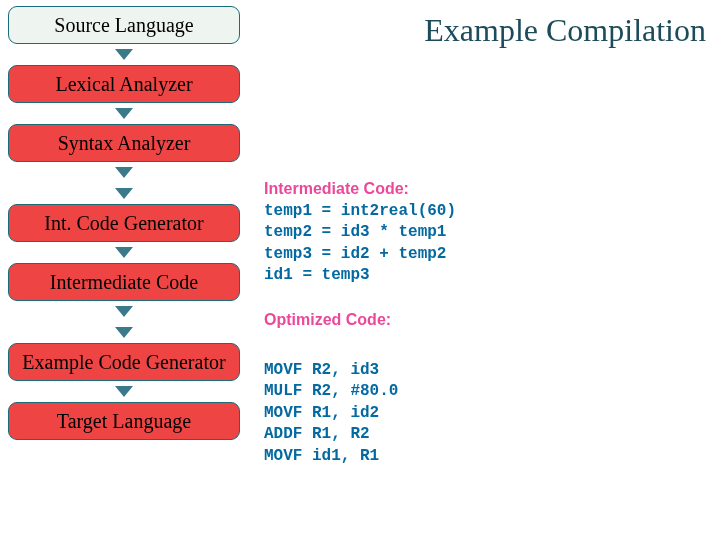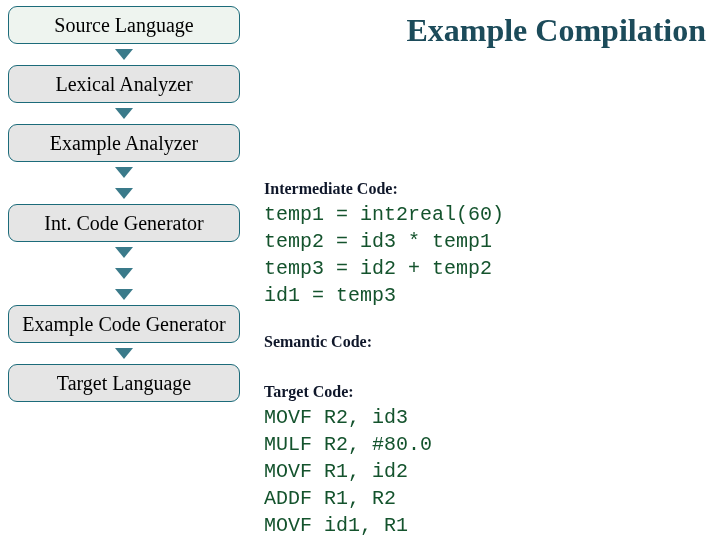--- a/index.html
+++ b/index.html
@@ -10,37 +10,37 @@
     font-family: "Times New Roman", Times, serif;
     position: relative;
     overflow: hidden;
   }
   .title {
     position: absolute;
     top: 12px;
     right: 14px;
     font-size: 32px;
     color: #1c4b5a;
-    font-weight: bold;
+    font-weight: normal;
     margin-left: 32px;
   }
   .pipeline {
     position: absolute;
     left: 8px;
     top: 6px;
     width: 232px;
     display: flex;
     flex-direction: column;
   }
   .stage {
     width: 232px;
     height: 38px;
     border: 1px solid #1c6b7a;
     border-radius: 9px;
-    background: #e5e5e5;
+    background: #ef4444;
     display: flex;
     align-items: center;
     justify-content: center;
     font-size: 20px;
     color: #000;
   }
   .stage.first { background: #eef4ef; }
   .arrow {
     width: 0;
     height: 0;
@@ -52,70 +52,70 @@
   .right-col {
     position: absolute;
     left: 264px;
     top: 178px;
     width: 430px;
     font-size: 16px;
     line-height: 1.35;
   }
   .block-heading {
     font-weight: bold;
-    color: #0f172a;
-    font-family: Liberation Serif, serif;
+    color: #ec4899;
+    font-family: Liberation Sans, sans-serif;
     margin-bottom: 1px;
   }
   .code {
     font-family: "Courier New", Courier, monospace;
-    font-size: 20px;
+    font-size: 16px;
     white-space: pre;
-    color: #14532d;
-    font-weight: normal;
+    color: #0369a1;
+    font-weight: bold;
   }
   .spacer { height: 22px; }
 </style>
 </head>
 <body>
 
 <div class="title">Example Compilation</div>
 
 <div class="pipeline">
   <div class="stage first">Source Language</div>
   <div class="arrow"></div>
   <div class="stage">Lexical Analyzer</div>
   <div class="arrow"></div>
-  <div class="stage">Example Analyzer</div>
+  <div class="stage">Syntax Analyzer</div>
   <div class="arrow"></div>
   <div class="arrow"></div>
   <div class="stage">Int. Code Generator</div>
   <div class="arrow"></div>
+  <div class="stage">Intermediate Code</div>
   <div class="arrow"></div>
   <div class="arrow"></div>
   <div class="stage">Example Code Generator</div>
   <div class="arrow"></div>
   <div class="stage">Target Language</div>
 </div>
 
 <div class="right-col">
   <div>
     <div class="block-heading">Intermediate Code:</div>
     <div class="code">temp1 = int2real(60)
 temp2 = id3 * temp1
 temp3 = id2 + temp2
 id1 = temp3</div>
   </div>
   <div class="spacer"></div>
   <div>
-    <div class="block-heading">Semantic Code:</div>
+    <div class="block-heading">Optimized Code:</div>
     <div style="height:6px"></div>
   </div>
   <div class="spacer"></div>
   <div>
-    <div class="block-heading">Target Code:</div>
     <div class="code">MOVF R2, id3
 MULF R2, #80.0
 MOVF R1, id2
 ADDF R1, R2
 MOVF id1, R1</div>
   </div>
 </div>
 
 </body></html>

